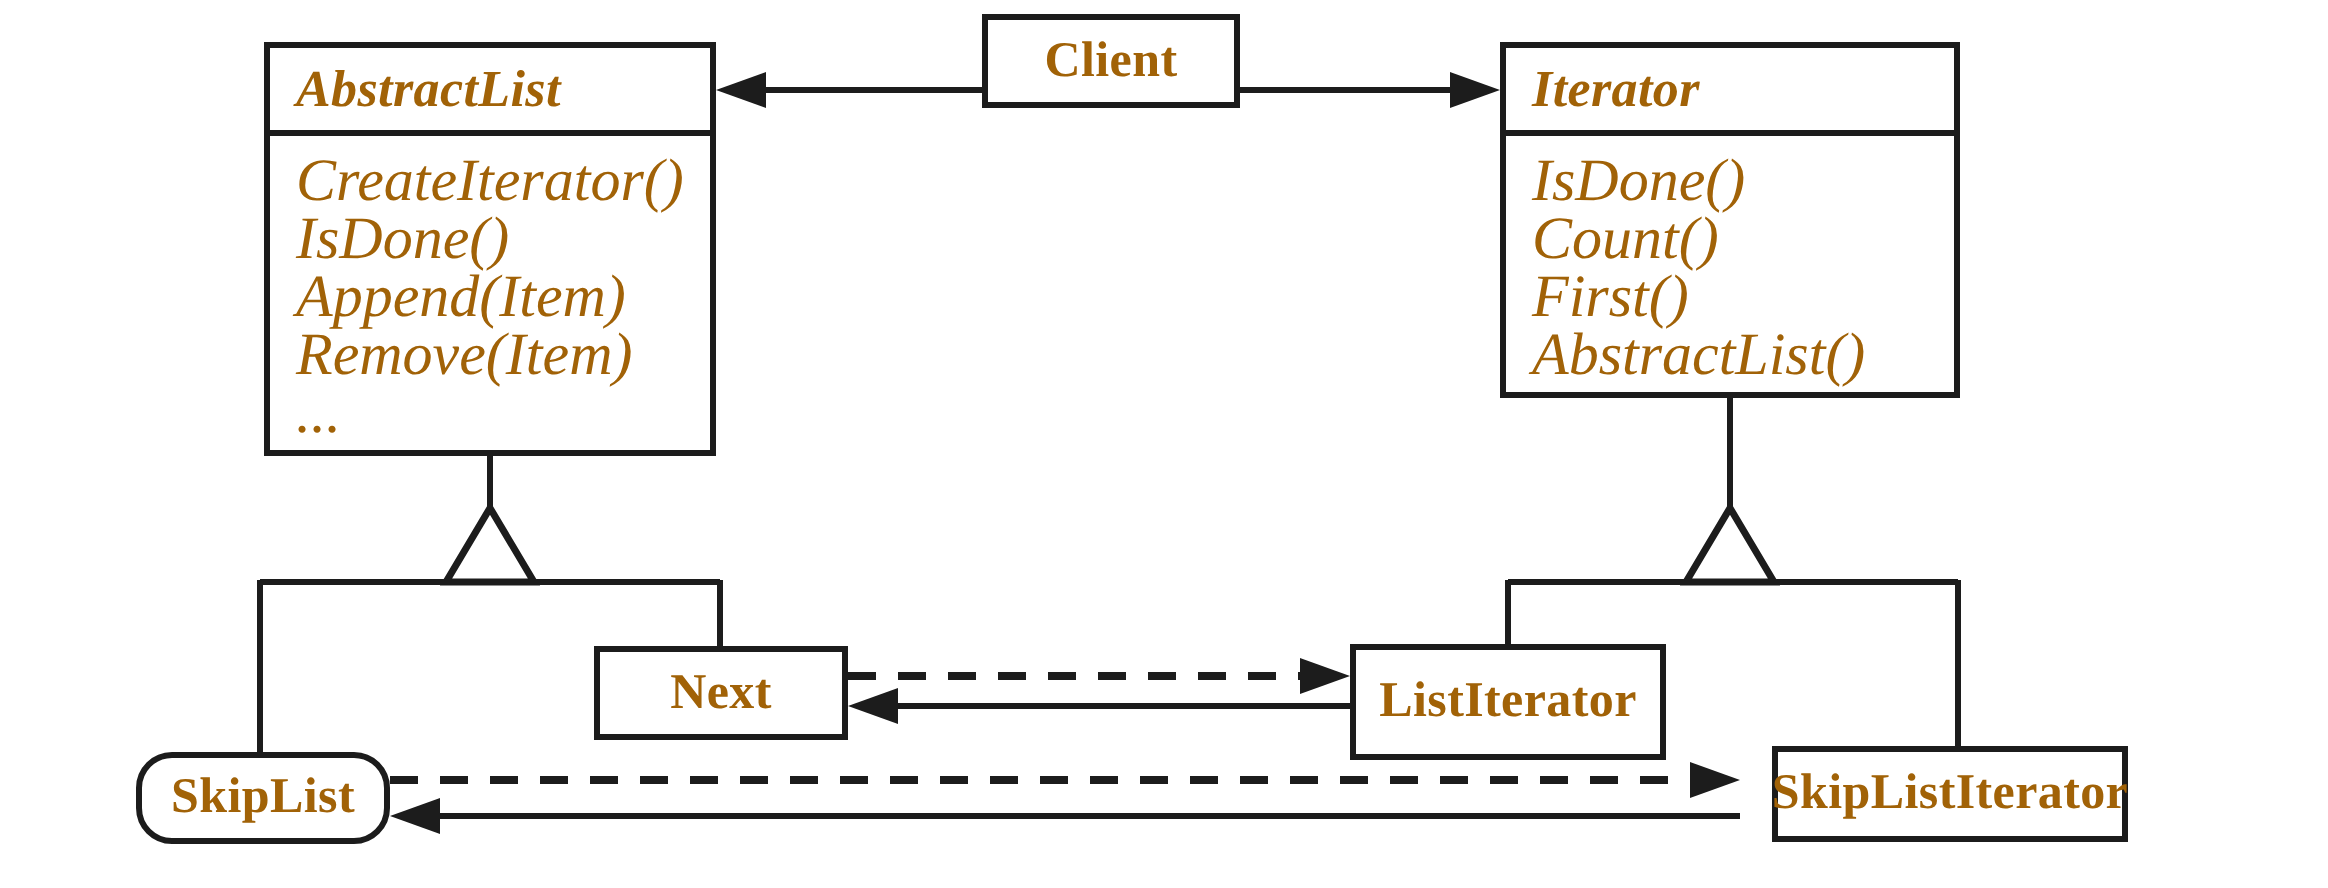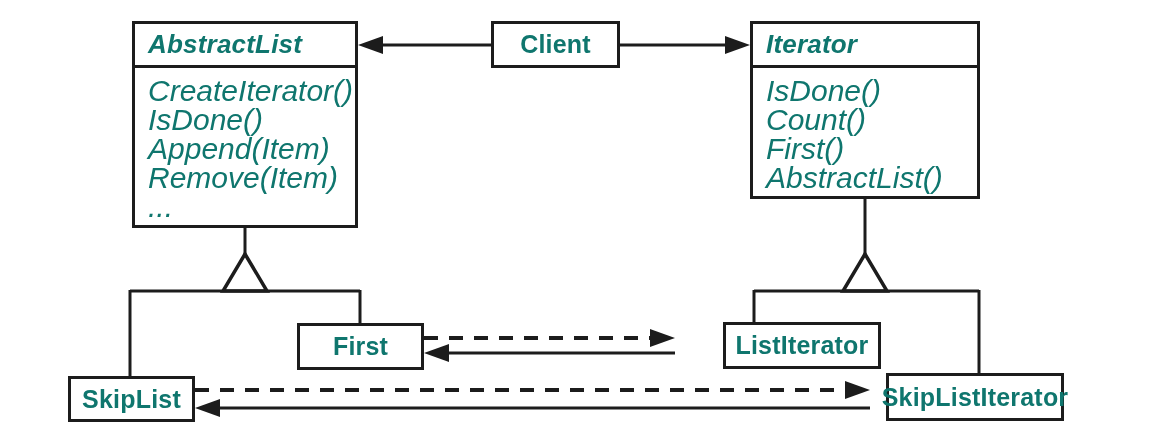--- a/index.html
+++ b/index.html
@@ -5,22 +5,22 @@
   html, body {
     margin: 0;
     padding: 0;
     background: #ffffff;
   }
   #canvas {
     position: relative;
     width: 1164px;
     height: 444px;
     background: #ffffff;
-    font-family: Liberation Sans, sans-serif;
-    color: #0f766e;
+    font-family: Liberation Serif, serif;
+    color: #a16207;
     overflow: hidden;
   }
   #wires {
     position: absolute;
     left: 0;
     top: 0;
     z-index: 0;
   }
   .uml-box {
     position: absolute;
@@ -52,24 +52,24 @@
     display: flex;
     align-items: center;
     justify-content: center;
     font-size: 25px;
     font-weight: bold;
     letter-spacing: 0.2px;
   }
   
   #box-abstract-list      { left: 132px; top: 21px;  width: 226px; height: 207px; }
   #box-iterator           { left: 750px; top: 21px;  width: 230px; height: 178px; }
-  #box-client             { left: 491px; top: 21px;  width: 129px; height: 47px;  }
+  #box-client             { left: 491px; top: 7px;  width: 129px; height: 47px;  }
   #box-list               { left: 297px; top: 323px; width: 127px; height: 47px;  }
-  #box-list-iterator      { left: 675px; top: 322px; width: 158px; height: 47px; margin-left: 48px;  }
-  #box-skip-list          { left: 68px;  top: 376px; width: 127px; height: 46px;  }
+  #box-list-iterator      { left: 675px; top: 322px; width: 158px; height: 58px;  }
+  #box-skip-list          { left: 68px;  top: 376px; width: 127px; height: 46px; border-radius: 18px;  }
   #box-skip-list-iterator { left: 886px; top: 373px; width: 178px; height: 48px;  }
 </style>
 </head>
 <body>
 
 <div id="canvas">
 
   <svg id="wires" width="1164" height="444" viewBox="0 0 1164 444">
     <g stroke="#1c1c1c" fill="#1c1c1c">
 
@@ -137,21 +137,21 @@
     <div class="methods-compartment">
       <div>IsDone()</div>
       <div>Count()</div>
       <div>First()</div>
       <div>AbstractList()</div>
     </div>
   </div>
 
   <div class="uml-box simple-box" id="box-client">Client</div>
 
-  <div class="uml-box simple-box" id="box-list">First</div>
+  <div class="uml-box simple-box" id="box-list">Next</div>
 
   <div class="uml-box simple-box" id="box-list-iterator">ListIterator</div>
 
   <div class="uml-box simple-box" id="box-skip-list">SkipList</div>
 
   <div class="uml-box simple-box" id="box-skip-list-iterator">SkipListIterator</div>
 
 </div>
 
 </body></html>

